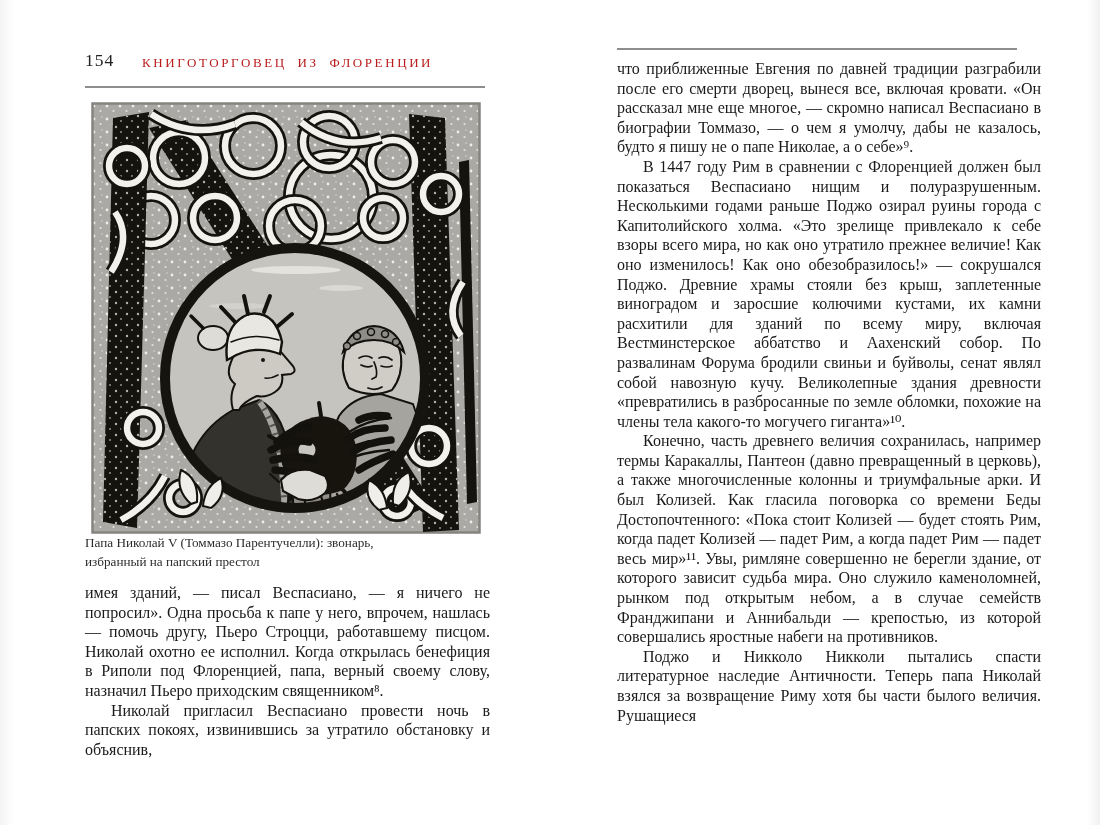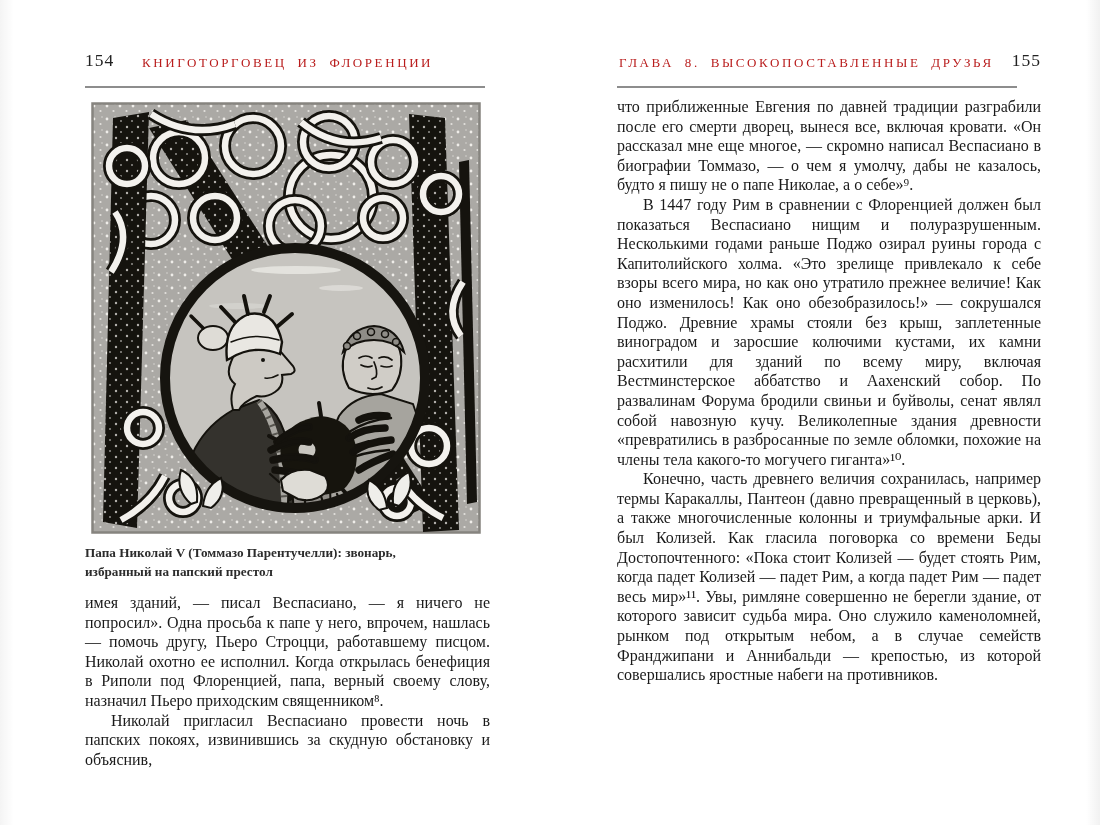--- a/index.html
+++ b/index.html
@@ -16,21 +16,21 @@
   .hdr{position:relative;height:38px;}
   .pagenum{font-size:17.5px;color:#222;letter-spacing:1px;}
   .num-l{position:absolute;left:0;top:2px;}
   .num-r{position:absolute;right:0;top:2px;}
   .rh{font-size:13px;letter-spacing:2.6px;word-spacing:5px;color:#b91c1c;white-space:nowrap;}
   .rh-c{position:absolute;left:0;right:0;top:7px;text-align:center;}
   .rh-l{position:absolute;left:2px;top:7px;}
   .rule{width:400px;border-top:2px solid #8d8d8d;height:0;}
 
   .figure{margin-top:14px;margin-left:6px;width:390px;height:432px;}
-  .fig-caption{margin-top:10px;font-size:13.2px;line-height:18.5px;color:#2c2c2c;white-space:pre-line;font-weight:bold;}
+  .fig-caption{font-size:13.2px;line-height:18.5px;color:#2c2c2c;white-space:pre-line;}
 
   .bodytext{margin-top:9px;}
   .page.left .bodytext{margin-top:12px;}
   .bodytext p{margin:0;font-size:16px;line-height:19.6px;text-align:justify;color:#1a1a1a;
               hyphens:auto;-webkit-hyphens:auto;}
   .bodytext p.ind{text-indent:26px;}
 
   
   .vo{fill:none;stroke:#15130e;stroke-width:12;}
   .vi{fill:none;stroke:#f3f1ed;stroke-width:6.5;}
@@ -192,30 +192,27 @@
           <path d="M308,404 q16,-14 10,-34 q-18,8 -16,32 Z" fill="#efeeea" stroke="#14120d" stroke-width="2"></path>
         </g>
       </svg>
     </div>
 
     <div class="fig-caption">Папа Николай V (Томмазо Парентучелли): звонарь,
 избранный на папский престол</div>
 
     <div class="bodytext">
       <p>имея зданий, — писал Веспасиано, — я ничего не попросил». Одна просьба к папе у него, впрочем, нашлась — помочь другу, Пьеро Строцци, работавшему писцом. Николай охотно ее исполнил. Когда открылась бенефиция в Риполи под Флоренцией, папа, верный своему слову, назначил Пьеро приходским священником⁸.</p>
-      <p class="ind">Николай пригласил Веспасиано провести ночь в папских покоях, извинившись за скудную обстановку и объяснив,</p>
+      <p class="ind">Николай пригласил Веспасиано провести ночь в папских покоях, извинившись за утратило обстановку и объяснив,</p>
     </div>
   </div>
 
   <div class="page right">
-    <div class="hdr">
-      <div class="rh rh-l">ГЛАВА 8. ВЫСОКОПОСТАВЛЕННЫЕ ДРУЗЬЯ</div>
-      <span class="pagenum num-r">155</span>
-    </div>
     <div class="rule"></div>
 
     <div class="bodytext">
       <p>что приближенные Евгения по давней традиции разграбили после его смерти дворец, вынеся все, включая кровати. «Он рассказал мне еще многое, — скромно написал Веспасиано в биографии Томмазо, — о чем я умолчу, дабы не казалось, будто я пишу не о папе Николае, а о себе»⁹.</p>
       <p class="ind">В 1447 году Рим в сравнении с Флоренцией должен был показаться Веспасиано нищим и полуразрушенным. Несколькими годами раньше Поджо озирал руины города с Капитолийского холма. «Это зрелище привлекало к себе взоры всего мира, но как оно утратило прежнее величие! Как оно изменилось! Как оно обезобразилось!» — сокрушался Поджо. Древние храмы стояли без крыш, заплетенные виноградом и заросшие колючими кустами, их камни расхитили для зданий по всему миру, включая Вестминстерское аббатство и Аахенский собор. По развалинам Форума бродили свиньи и буйволы, сенат являл собой навозную кучу. Великолепные здания древности «превратились в разбросанные по земле обломки, похожие на члены тела какого-то могучего гиганта»¹⁰.</p>
       <p class="ind">Конечно, часть древнего величия сохранилась, например термы Каракаллы, Пантеон (давно превращенный в церковь), а также многочисленные колонны и триумфальные арки. И был Колизей. Как гласила поговорка со времени Беды Достопочтенного: «Пока стоит Колизей — будет стоять Рим, когда падет Колизей — падет Рим, а когда падет Рим — падет весь мир»¹¹. Увы, римляне совершенно не берегли здание, от которого зависит судьба мира. Оно служило каменоломней, рынком под открытым небом, а в случае семейств Франджипани и Аннибальди — крепостью, из которой совершались яростные набеги на противников.</p>
+      <p class="ind">Поджо и Никколо Никколи пытались спасти литературное наследие Античности. Теперь папа Николай взялся за возвращение Риму хотя бы части былого величия. Рушащиеся</p>
     </div>
   </div>
 </div>
 
 </body></html>

